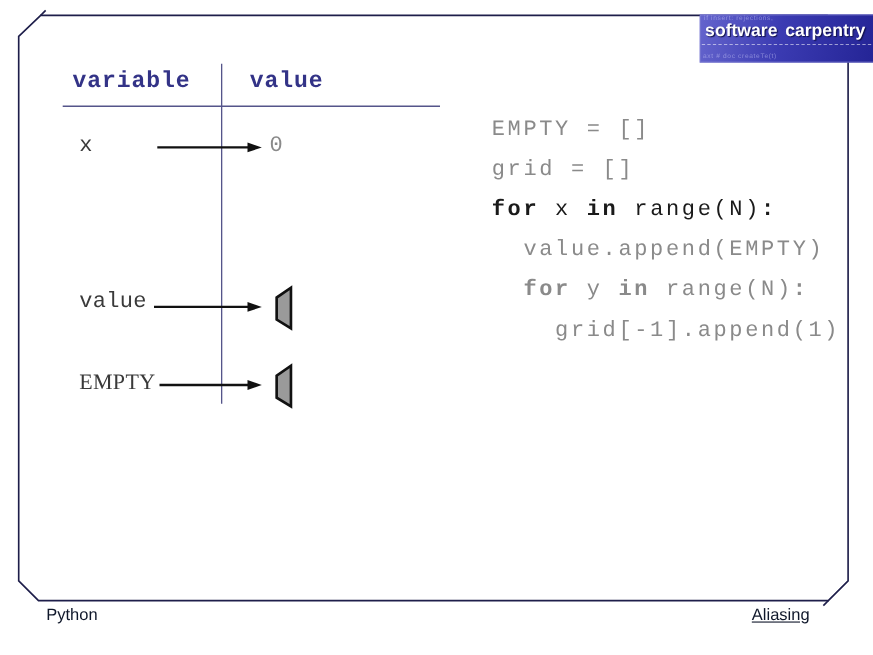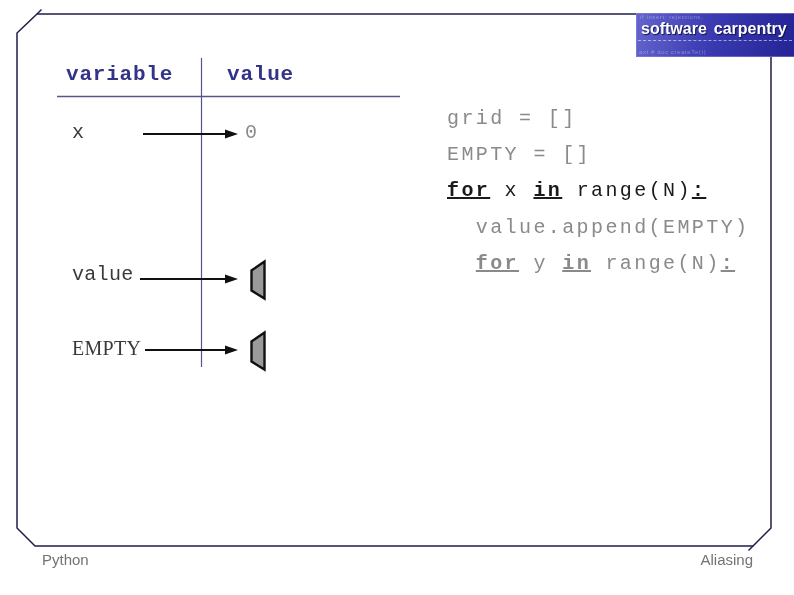--- a/index.html
+++ b/index.html
@@ -34,27 +34,27 @@
   #label-empty{left:72px;top:337px;font-family:Liberation Serif, serif;}
   #value-0{left:245px;top:121px;color:#8a8a8a;}
 
   
   #code-block{position:absolute;left:447px;top:100px;z-index:2;}
   .code-line{height:36.4px;display:flex;align-items:center;
       font:20px "Liberation Mono",monospace;letter-spacing:2.4px;}
   .code-line span{white-space:pre;}
   .code-line.gray{color:#8a8a8a;}
   .code-line.black{color:#1a1a1a;}
-  .kw{font-weight:bold;text-decoration:underline;}
+  .kw{font-weight:bold;}
 
   
   .footer-label{position:absolute;z-index:2;top:551px;
-      font:15px "Liberation Sans",sans-serif;color:#737373;}
+      font:15px "Liberation Sans",sans-serif;color:#0f172a;}
   #footer-left{left:42px;}
-  #footer-right{right:41px;}
+  #footer-right{right:58px;text-decoration:underline;}
 </style>
 </head>
 <body>
 
 <div class="slide">
 
   <svg class="overlay" width="794" height="595" viewBox="0 0 794 595">
 
     <path d="M37,14 L752,14 L771,33 L771,528 L753,546 L35,546 L17,528 L17,33 Z" fill="none" stroke="#1e1e4a" stroke-width="1.5"></path>
     <line x1="37" y1="14" x2="41.5" y2="9.5" stroke="#1e1e4a" stroke-width="1.5"></line>
@@ -92,39 +92,42 @@
   <div class="th" id="th-variable">variable</div>
   <div class="th" id="th-value">value</div>
 
   <div class="mono-label" id="label-x">x</div>
   <div class="mono-label" id="value-0">0</div>
   <div class="mono-label" id="label-grid">value</div>
   <div class="mono-label" id="label-empty">EMPTY</div>
 
   <div id="code-block">
       <div class="code-line gray" style="padding-left: 0px;">
-        <span>grid = []</span>
+        <span>EMPTY = []</span>
       </div>
       <div class="code-line gray" style="padding-left: 0px;">
-        <span>EMPTY = []</span>
+        <span>grid = []</span>
       </div>
       <div class="code-line black" style="padding-left: 0px;">
         <span class="kw">for</span>
         <span> x </span>
         <span class="kw">in</span>
         <span> range(N)</span>
         <span class="kw">:</span>
       </div>
       <div class="code-line gray" style="padding-left: 28.8px;">
         <span>value.append(EMPTY)</span>
       </div>
       <div class="code-line gray" style="padding-left: 28.8px;">
         <span class="kw">for</span>
         <span> y </span>
         <span class="kw">in</span>
         <span> range(N)</span>
         <span class="kw">:</span>
       </div>
+      <div class="code-line gray" style="padding-left: 57.6px;">
+        <span>grid[-1].append(1)</span>
+      </div>
     </div>
 
   <div class="footer-label" id="footer-left">Python</div>
   <div class="footer-label" id="footer-right">Aliasing</div>
 </div>
 
 </body></html>

